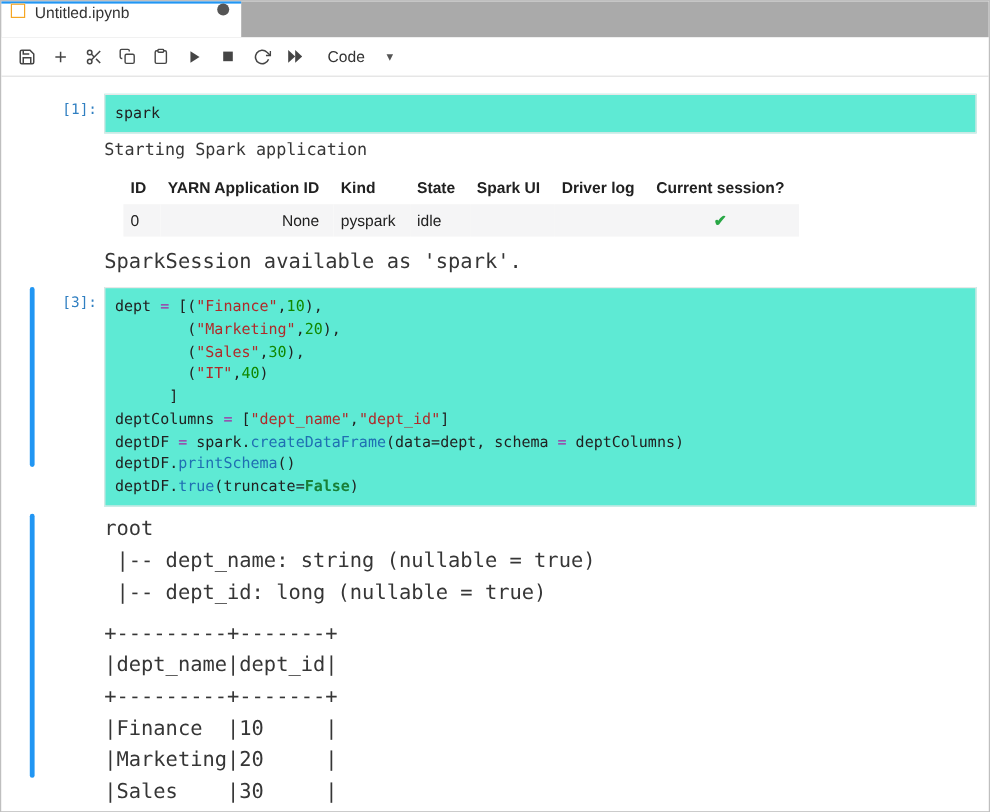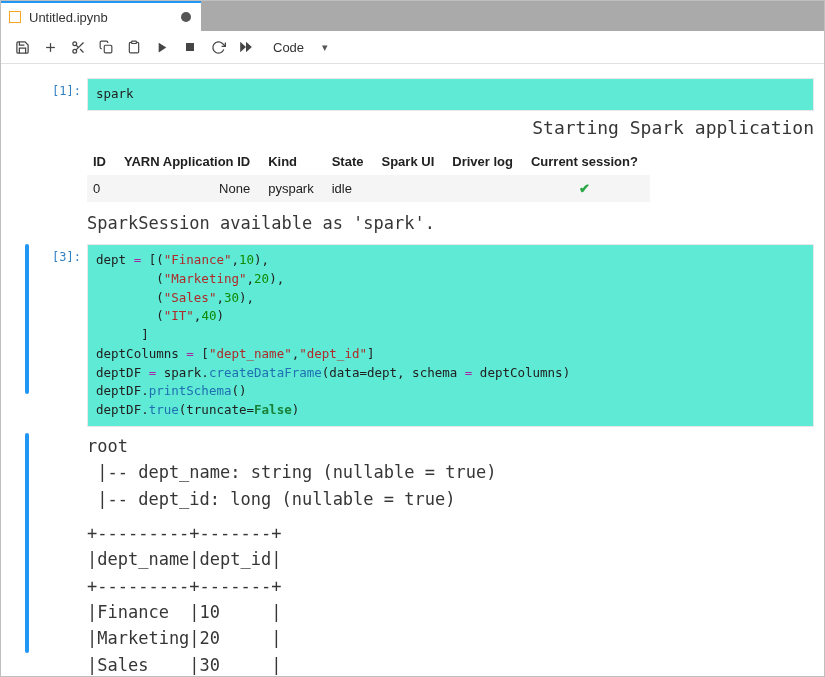--- a/index.html
+++ b/index.html
@@ -1,46 +1,46 @@
 <!DOCTYPE html>
 <html><head>
 <meta charset="utf-8">
 <style>
   html,body{margin:0;padding:0;font-family:-apple-system,BlinkMacSystemFont,"Segoe UI",Helvetica,Arial,sans-serif;font-size:13px;color:#212121;background:#fff;}
   .app{width:825px;height:677px;border:1px solid #bfbfbf;box-sizing:border-box;overflow:hidden;display:flex;flex-direction:column;}
   .tabbar{height:30px;background:#aaa;display:flex;align-items:stretch;}
-  .tab{background:#fff;border-top:2px solid #2196f3;height:100%;display:flex;align-items:center;padding:0 10px 0 8px;gap:8px;min-width:200px;box-sizing:border-box;}
+  .tab{background:#fff;border-top:2px solid #2196f3;height:100%;display:flex;padding:0 10px 0 8px;gap:8px;min-width:200px;box-sizing:border-box;}
   .tab .nbicon{width:12px;height:12px;border:1px solid #f5a623;background:#fff;box-sizing:border-box;}
   .tab .title{flex:1;font-size:13px;color:#333;}
   .tab .dirty{width:10px;height:10px;border-radius:50%;background:#555;}
   .toolbar{height:32px;border-bottom:1px solid #e0e0e0;display:flex;align-items:center;gap:2px;padding:0 8px;}
   .tbtn{width:26px;height:26px;display:flex;align-items:center;justify-content:center;color:#454545;border-radius:3px;cursor:pointer;}
   .ct-sel{margin-left:12px;display:flex;align-items:center;gap:18px;color:#333;font-size:13px;cursor:pointer;}
   .chev{font-size:11px;color:#555;}
   .notebook{flex:1;overflow:auto;padding:14px 0 30px 0;}
   .cell{display:flex;padding:0 10px 0 0;}
   .gutter{width:28px;display:flex;justify-content:flex-end;}
   .runbar{width:4px;border-radius:2px;background:#2196f3;}
   .prompt{width:58px;text-align:right;font-family:Menlo,Consolas,monospace;font-size:12px;color:#aaa;padding-top:6px;padding-right:6px;box-sizing:border-box;}
   .prompt.in{color:#307fc1;}
   .body{flex:1;}
   .codebox{background:#5eead4;border:1px solid #e8e8e8;padding:6px 8px;font-family:Menlo,Consolas,monospace;font-size:12.5px;line-height:1.5;white-space:pre;color:#212121;}
   .output{padding:6px 0 2px 0;font-family:Menlo,Consolas,monospace;font-size:17px;line-height:1.55;white-space:pre;color:#363636;}
-  .outhtml{padding:6px 0 2px 0;}
+  .outhtml{padding:6px 0 2px 0;margin-left:16px;}
   .tbl{border-collapse:collapse;font-size:13px;}
   .tbl th{padding:6px 12px 6px 6px;text-align:left;font-weight:600;}
   .tbl td{padding:6px 12px 6px 6px;background:#f5f5f6;}
   .chk{color:#28a745;font-weight:bold;}
   
   .op{color:#a626a4;}
   .str{color:#b02a2a;}
   .num{color:#118800;}
   .fn{color:#1f6fb2;}
   .kw{color:#188038;font-weight:600;}
-  .starttxt{font-family:Menlo,Consolas,monospace;font-size:18px;color:#363636;padding:6px 0 4px 0;text-align:right;}
+  .starttxt{font-family:Menlo,Consolas,monospace;font-size:14px;color:#363636;padding:6px 0 4px 0;}
   .scrollspacer{height:6px;}
   svg{display:block;}
 </style>
 </head>
 <body>
 
 <div class="app">
 
   <div class="tabbar">
     <div class="tab">

